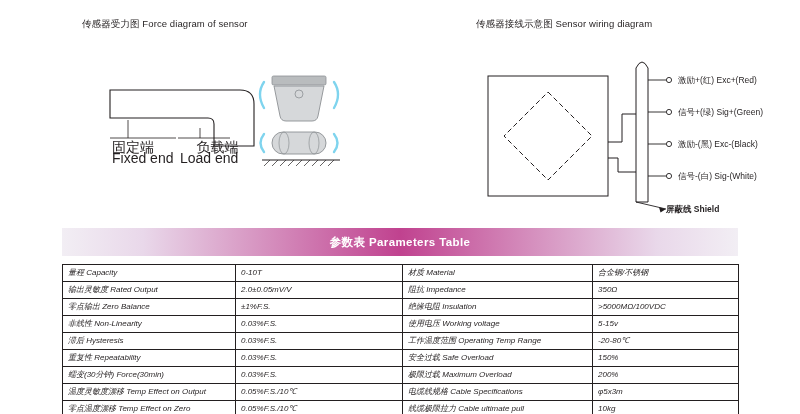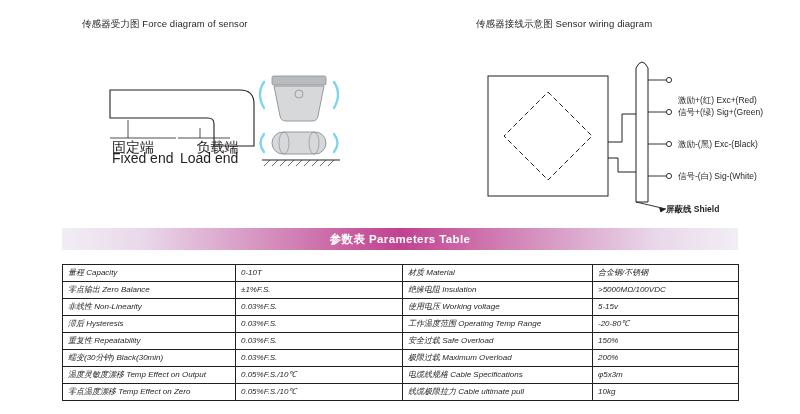--- a/index.html
+++ b/index.html
@@ -77,21 +77,21 @@
     white-space: nowrap;
     color: #231f20;
   }
 
   
   #params-banner {
     position: absolute;
     left: 62px;
     top: 228px;
     width: 676px;
-    height: 22px;
+    height: 28px;
     background: linear-gradient(to right, #f2eef4 0%, #e9d8ea 12%, #c0428f 50%, #e9d8ea 88%, #f2eef4 100%);
     display: flex;
     align-items: center;
     justify-content: center;
   }
   #params-banner .banner-text {
     color: #ffffff;
     font-size: 11.5px;
     font-weight: bold;
     letter-spacing: 0.4px;
@@ -206,21 +206,21 @@
       <circle cx="199" cy="58" r="2.6" fill="none" stroke="#231f20" stroke-width="0.9"></circle>
       <line x1="178" y1="90" x2="196" y2="90" stroke="#231f20" stroke-width="0.9"></line>
       <circle cx="199" cy="90" r="2.6" fill="none" stroke="#231f20" stroke-width="0.9"></circle>
       <line x1="178" y1="122" x2="196" y2="122" stroke="#231f20" stroke-width="0.9"></line>
       <circle cx="199" cy="122" r="2.6" fill="none" stroke="#231f20" stroke-width="0.9"></circle>
 
       <line x1="166" y1="148" x2="196" y2="155" stroke="#231f20" stroke-width="0.9"></line>
       <polygon points="196,155 189,153.2 190.5,158.4" fill="#231f20"></polygon>
     </svg>
 
-    <div class="wire-label" style="left:208px; top:21px;margin-top:20px;">激励+(红) Exc+(Red)</div>
+    <div class="wire-label" style="left:208px; top:21px;">激励+(红) Exc+(Red)</div>
     <div class="wire-label" style="left:208px; top:53px;">信号+(绿) Sig+(Green)</div>
     <div class="wire-label" style="left:208px; top:85px;">激励-(黑) Exc-(Black)</div>
     <div class="wire-label" style="left:208px; top:117px;">信号-(白) Sig-(White)</div>
     <div class="wire-label" style="left:196px; top:150px;font-weight:bold;">屏蔽线 Shield</div>
   </div>
 
   <div id="params-banner">
     <span class="banner-text">参数表  Parameters Table</span>
   </div>
 
@@ -232,20 +232,26 @@
         <col class="c4">
     </colgroup>
     <tbody>
       <tr>
         <td>量程 Capacity</td>
         <td>0-10T</td>
         <td>材质 Material</td>
         <td>合金钢/不锈钢</td>
       </tr>
       <tr>
+        <td>输出灵敏度 Rated Output</td>
+        <td>2.0±0.05mV/V</td>
+        <td>阻抗 Impedance</td>
+        <td>350Ω</td>
+      </tr>
+      <tr>
         <td>零点输出 Zero Balance</td>
         <td>±1%F.S.</td>
         <td>绝缘电阻 Insulation</td>
         <td>&gt;5000MΩ/100VDC</td>
       </tr>
       <tr>
         <td>非线性 Non-Linearity</td>
         <td>0.03%F.S.</td>
         <td>使用电压 Working voltage</td>
         <td>5-15v</td>
@@ -256,21 +262,21 @@
         <td>工作温度范围 Operating Temp Range</td>
         <td>-20-80℃</td>
       </tr>
       <tr>
         <td>重复性 Repeatability</td>
         <td>0.03%F.S.</td>
         <td>安全过载 Safe Overload</td>
         <td>150%</td>
       </tr>
       <tr>
-        <td>蠕变(30分钟) Black(30min)</td>
+        <td>蠕变(30分钟) Force(30min)</td>
         <td>0.03%F.S.</td>
         <td>极限过载 Maximum Overload</td>
         <td>200%</td>
       </tr>
       <tr>
         <td>温度灵敏度漂移 Temp Effect on Output</td>
         <td>0.05%F.S./10℃</td>
         <td>电缆线规格 Cable Specifications</td>
         <td>φ5x3m</td>
       </tr>

